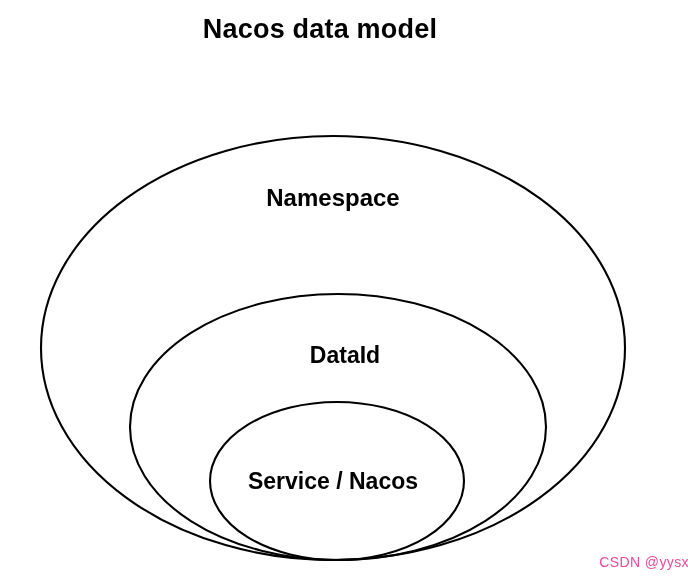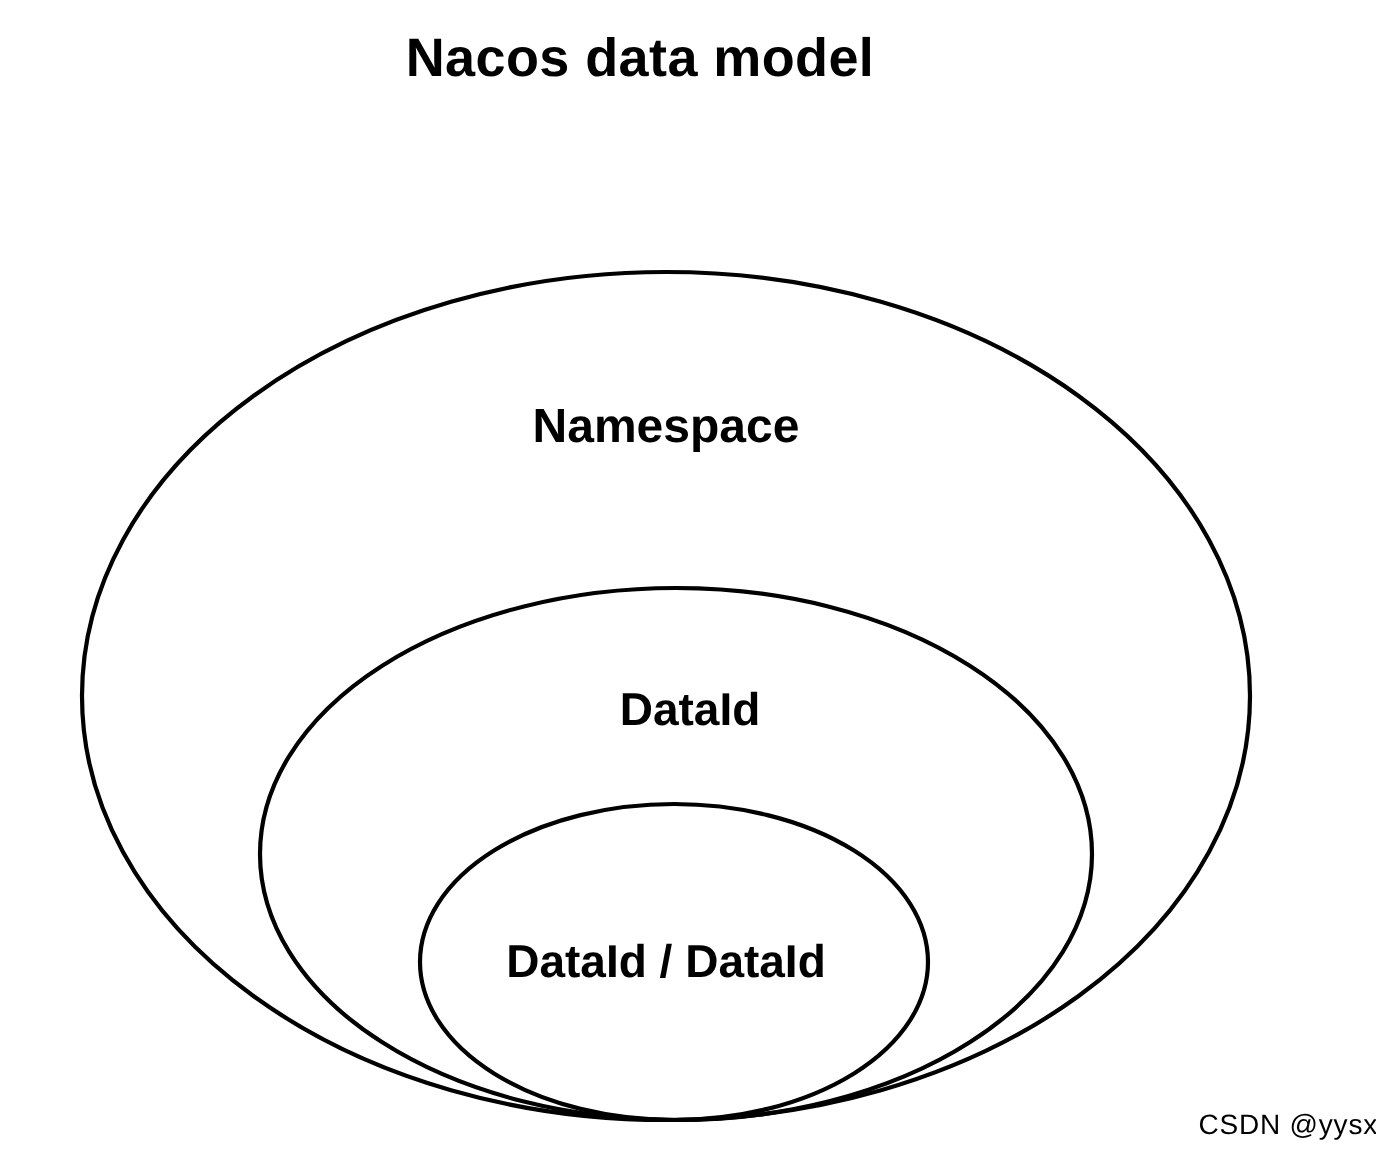--- a/index.html
+++ b/index.html
@@ -44,38 +44,37 @@
     text-align: center;
     font-weight: bold;
     color: #000000;
     white-space: nowrap;
     transform: translate(-50%, -50%);
   }
   #label-namespace {
     left: 333px;
     top: 198px;
     font-size: 24px;
-    margin-top: 16px;
   }
   #label-group {
     left: 345px;
     top: 355px;
     font-size: 23px;
   }
   #label-service {
     left: 333px;
     top: 481px;
     font-size: 23px;
   }
   #watermark {
     position: absolute;
     right: 14px;
     bottom: 12px;
     font-size: 14px;
-    color: #000000;
+    color: #ec4899;
     letter-spacing: 0.4px;
     white-space: nowrap;
     margin-left: 33px;
   }
 </style>
 </head>
 <body>
 
 <div id="canvas">
 
@@ -84,17 +83,17 @@
   <svg id="venn-svg" viewBox="0 0 688 582">
     <ellipse id="ellipse-namespace" cx="333" cy="348" rx="292" ry="212" fill="none" stroke="#000000" stroke-width="2.1"></ellipse>
     <ellipse id="ellipse-group" cx="338" cy="427" rx="208" ry="133" fill="none" stroke="#000000" stroke-width="2.1"></ellipse>
     <ellipse id="ellipse-service" cx="337" cy="481" rx="127" ry="79" fill="none" stroke="#000000" stroke-width="2.1"></ellipse>
   </svg>
 
   <div class="ring-label" id="label-namespace">Namespace</div>
 
   <div class="ring-label" id="label-group">DataId</div>
 
-  <div class="ring-label" id="label-service">DataId / DataId</div>
+  <div class="ring-label" id="label-service">Service / Nacos</div>
 
   <div id="watermark">CSDN @yysx</div>
 
 </div>
 
 </body></html>

